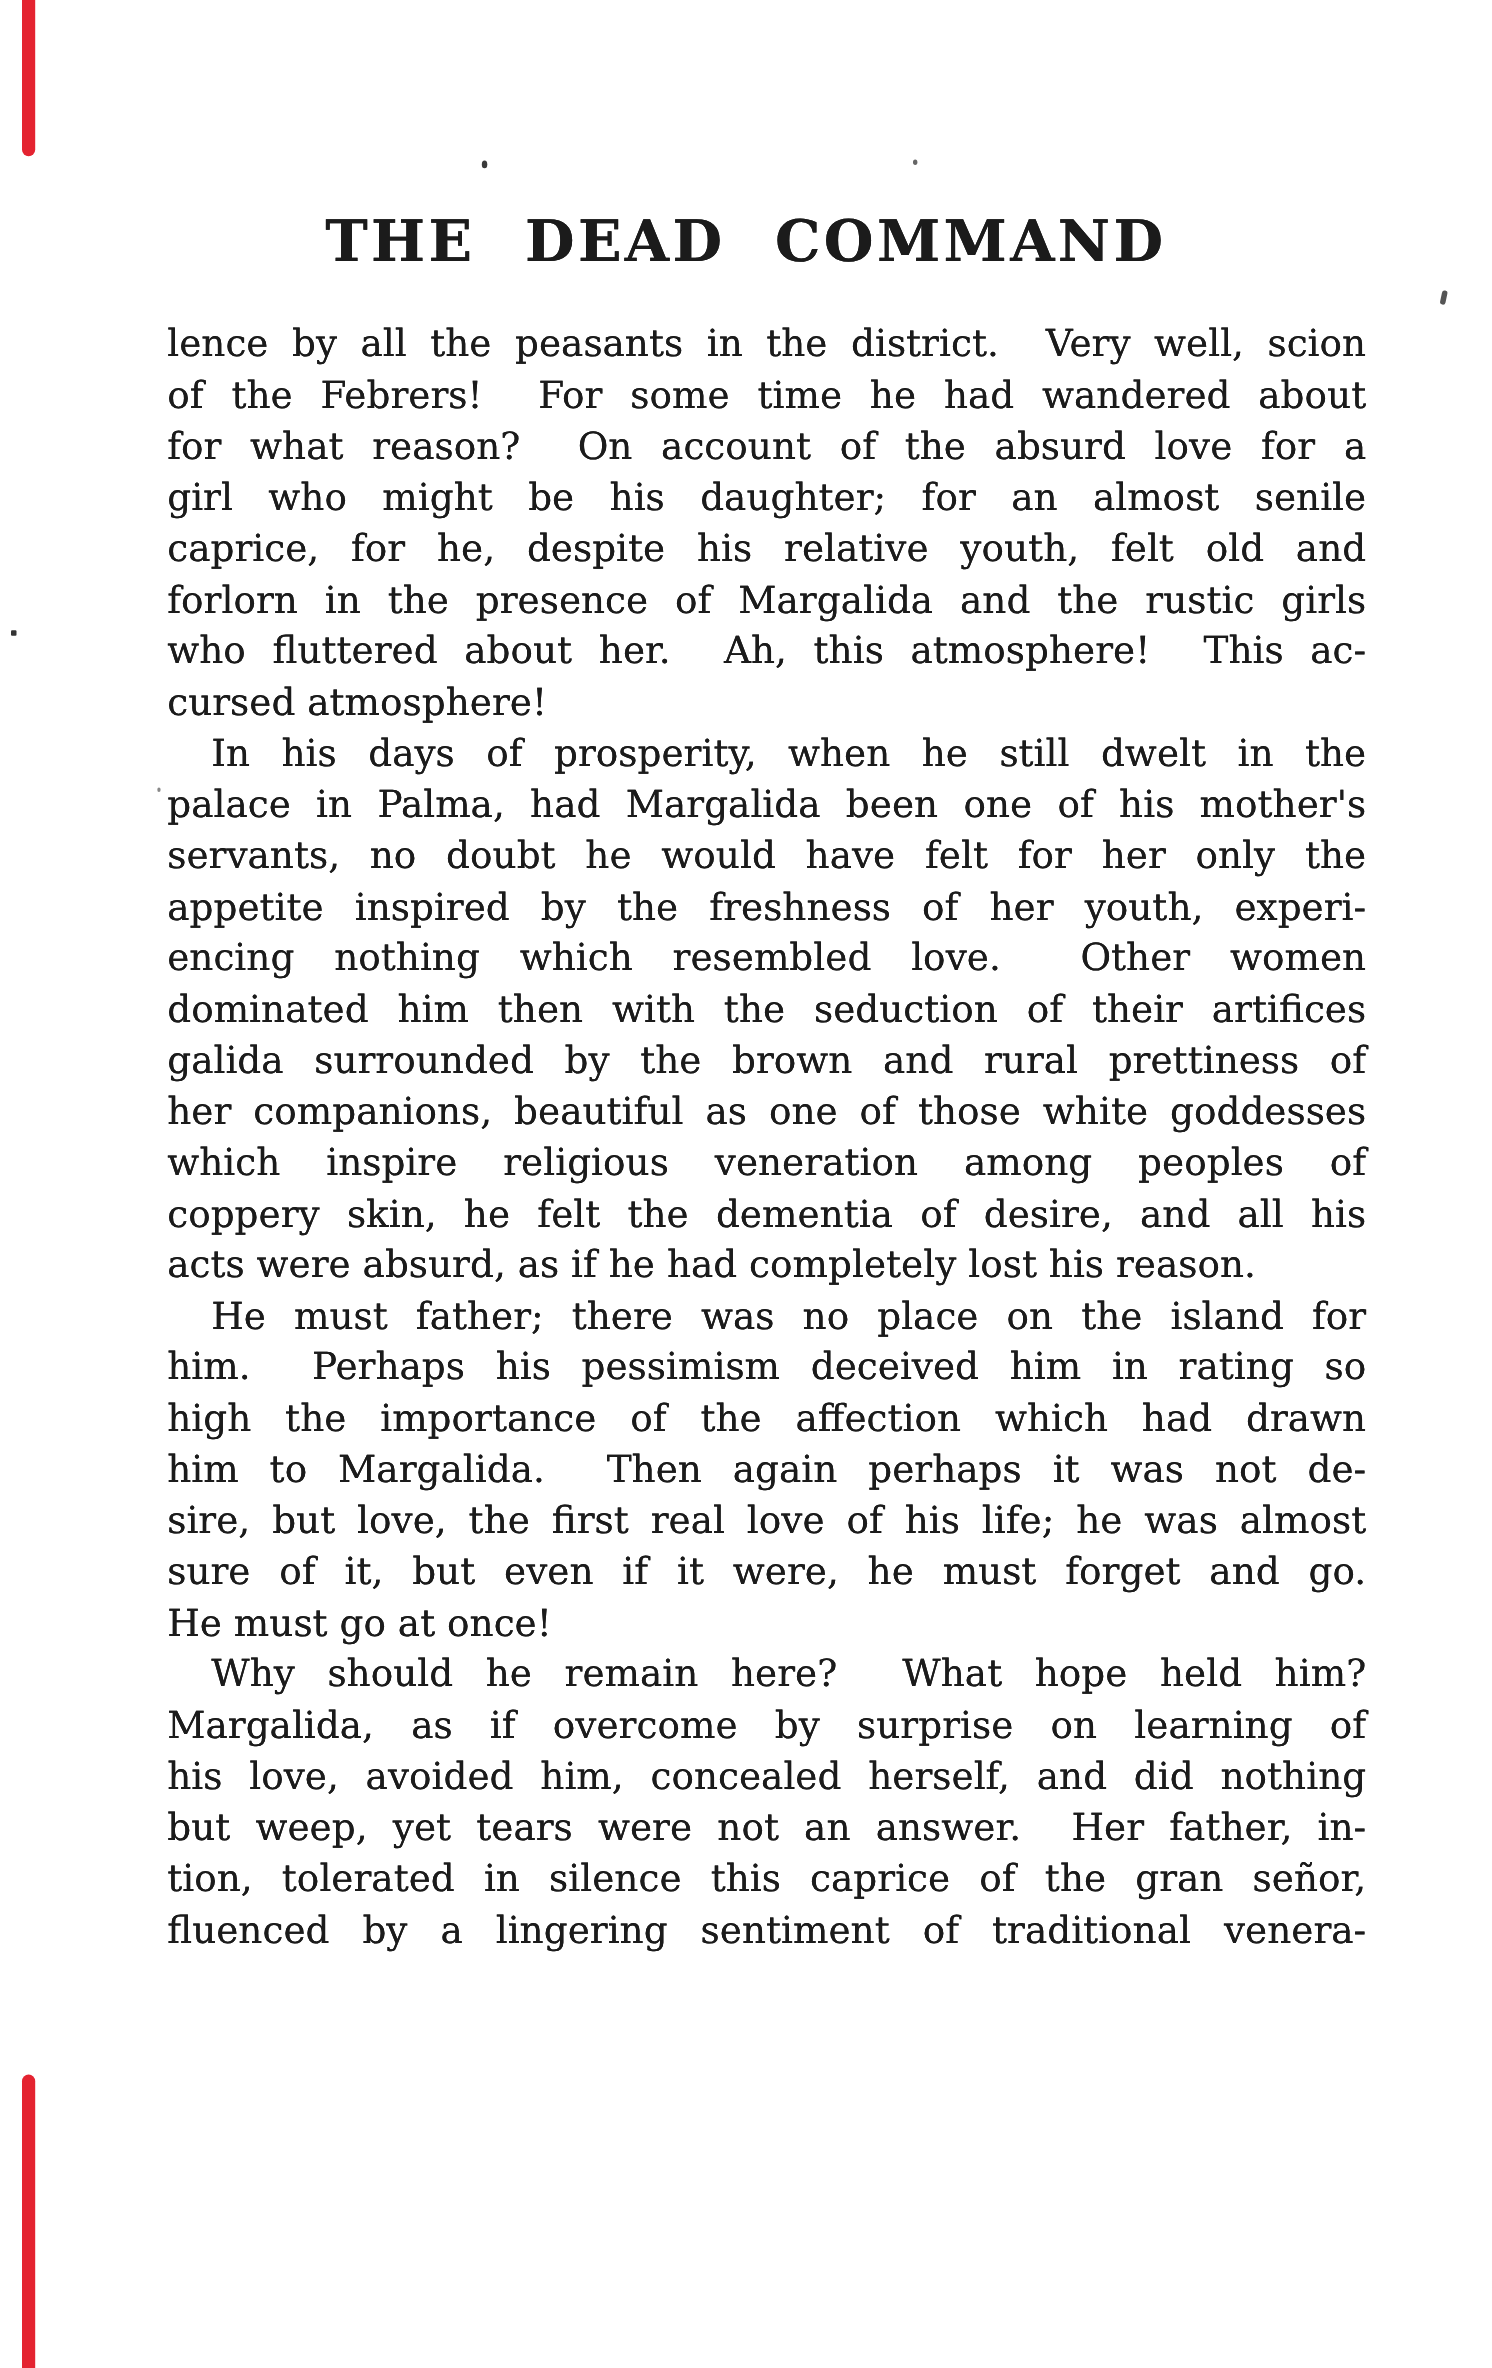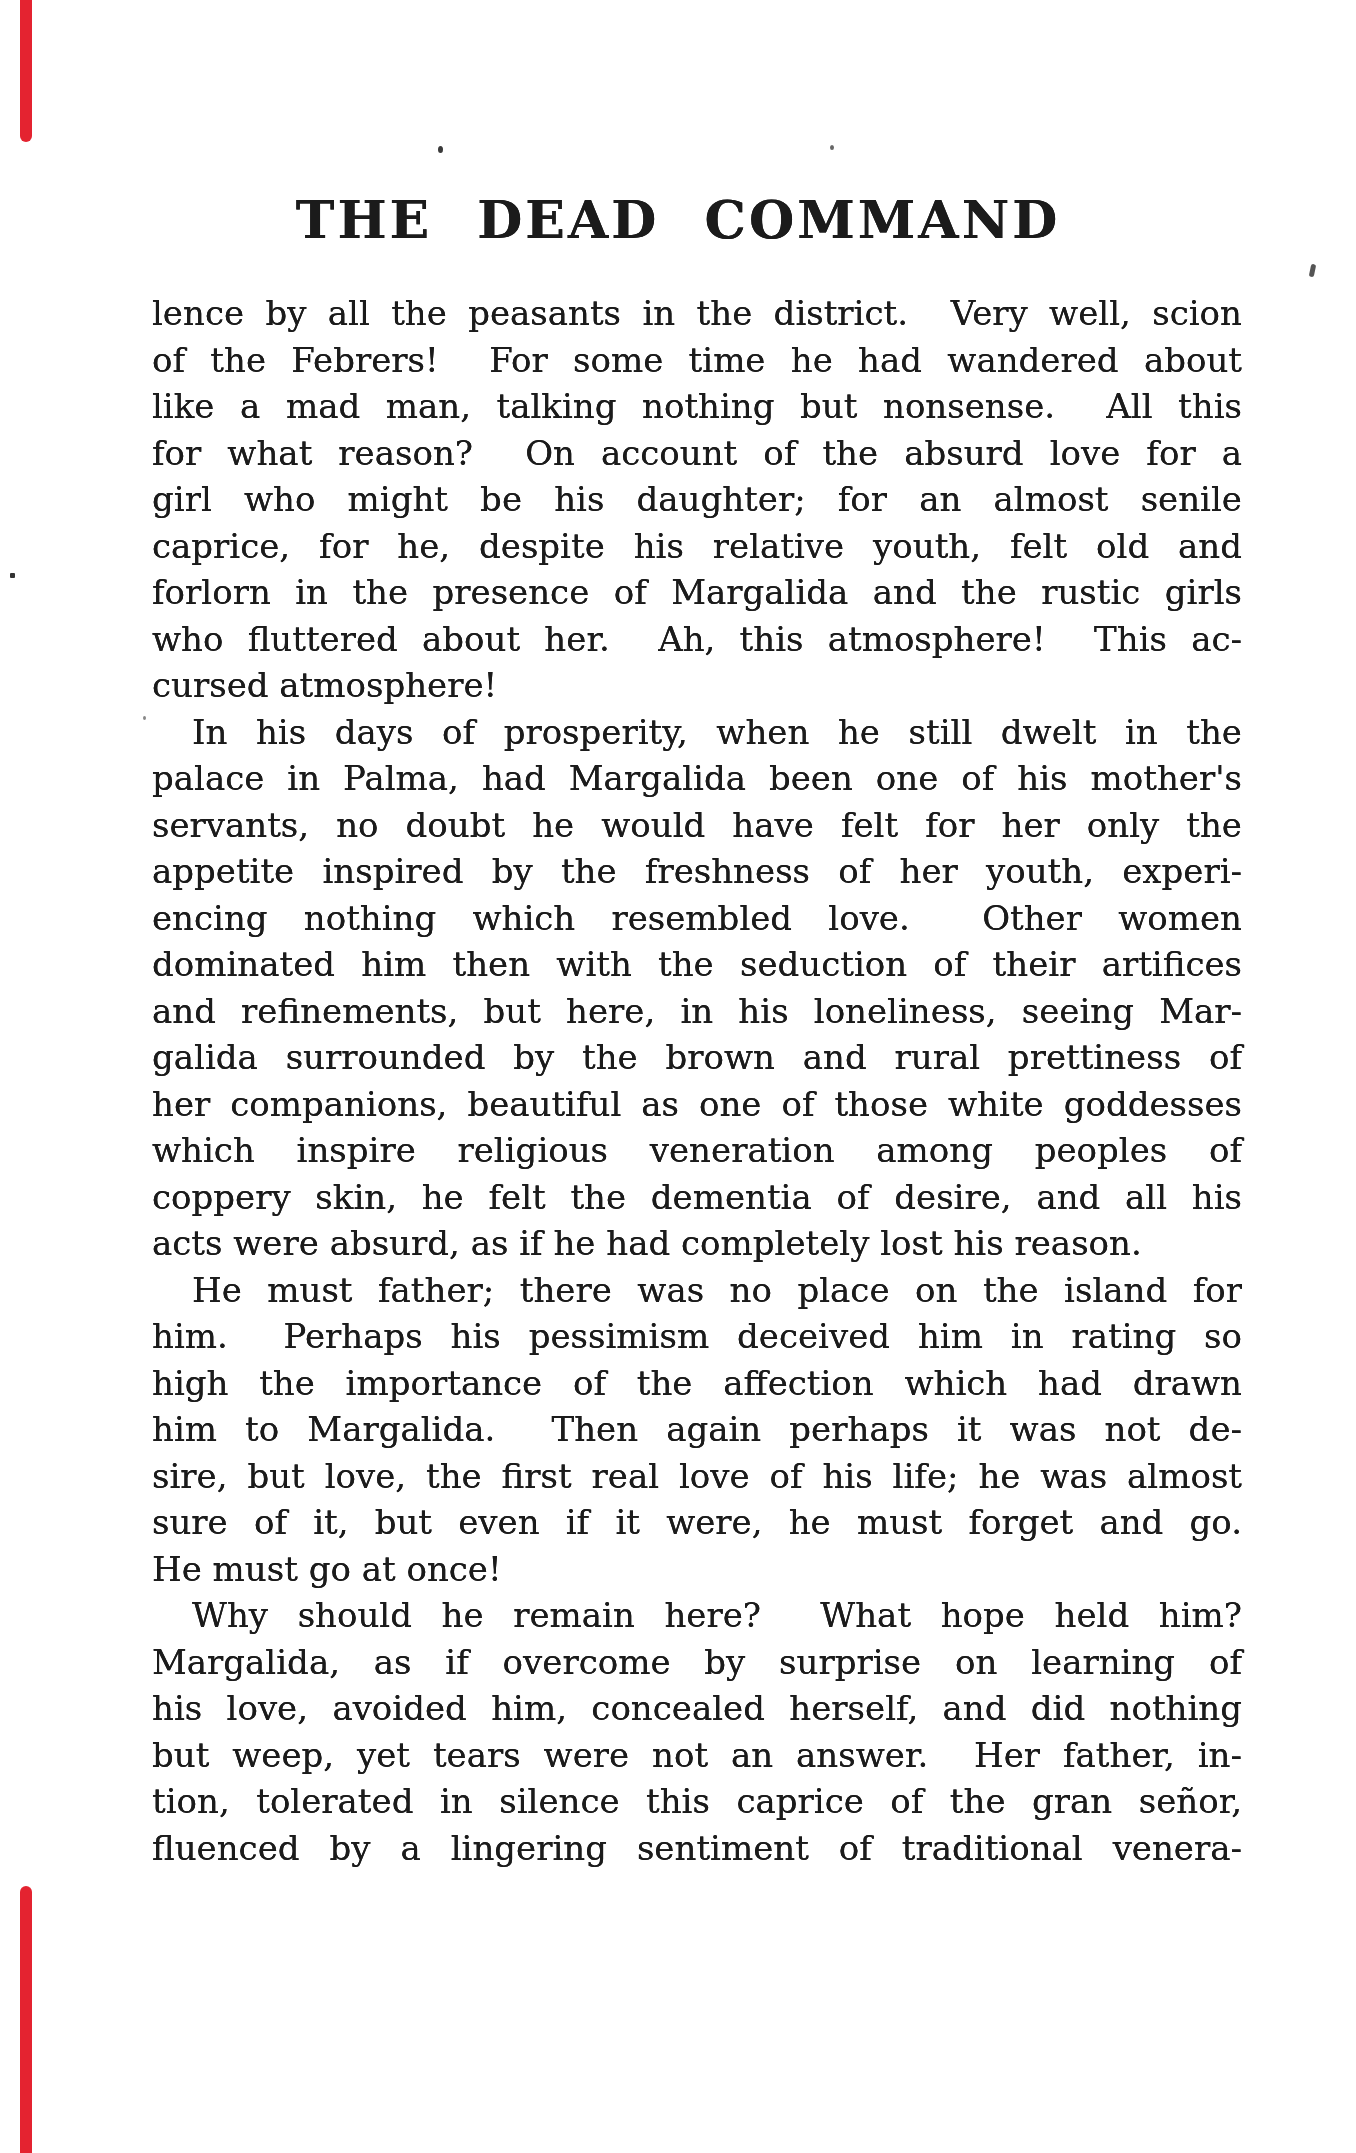--- a/index.html
+++ b/index.html
@@ -81,34 +81,32 @@
   <span class="speck s2"></span>
   <span class="speck s3"></span>
   <span class="speck s4"></span>
   <span class="speck s5"></span>
 
   <h1 class="title">THE DEAD COMMAND</h1>
 
   <div class="body-text" id="body-text">
       <div class="line">lence by all the peasants in the district.  Very well, scion</div>
       <div class="line">of the Febrers!  For some time he had wandered about</div>
-      <div class="line">like a mad man, talking nothing but nonsense.  All this</div>
       <div class="line">for what reason?  On account of the absurd love for a</div>
       <div class="line">girl who might be his daughter; for an almost senile</div>
       <div class="line">caprice, for he, despite his relative youth, felt old and</div>
       <div class="line">forlorn in the presence of Margalida and the rustic girls</div>
       <div class="line">who fluttered about her.  Ah, this atmosphere!  This ac-</div>
       <div class="line parend">cursed atmosphere!</div>
       <div class="line indent">In his days of prosperity, when he still dwelt in the</div>
       <div class="line">palace in Palma, had Margalida been one of his mother's</div>
       <div class="line">servants, no doubt he would have felt for her only the</div>
       <div class="line">appetite inspired by the freshness of her youth, experi-</div>
       <div class="line">encing nothing which resembled love.  Other women</div>
       <div class="line">dominated him then with the seduction of their artifices</div>
-      <div class="line">and refinements, but here, in his loneliness, seeing Mar-</div>
       <div class="line">galida surrounded by the brown and rural prettiness of</div>
       <div class="line">her companions, beautiful as one of those white goddesses</div>
       <div class="line">which inspire religious veneration among peoples of</div>
       <div class="line">coppery skin, he felt the dementia of desire, and all his</div>
       <div class="line parend">acts were absurd, as if he had completely lost his reason.</div>
       <div class="line indent">He must father; there was no place on the island for</div>
       <div class="line">him.  Perhaps his pessimism deceived him in rating so</div>
       <div class="line">high the importance of the affection which had drawn</div>
       <div class="line">him to Margalida.  Then again perhaps it was not de-</div>
       <div class="line">sire, but love, the first real love of his life; he was almost</div>

